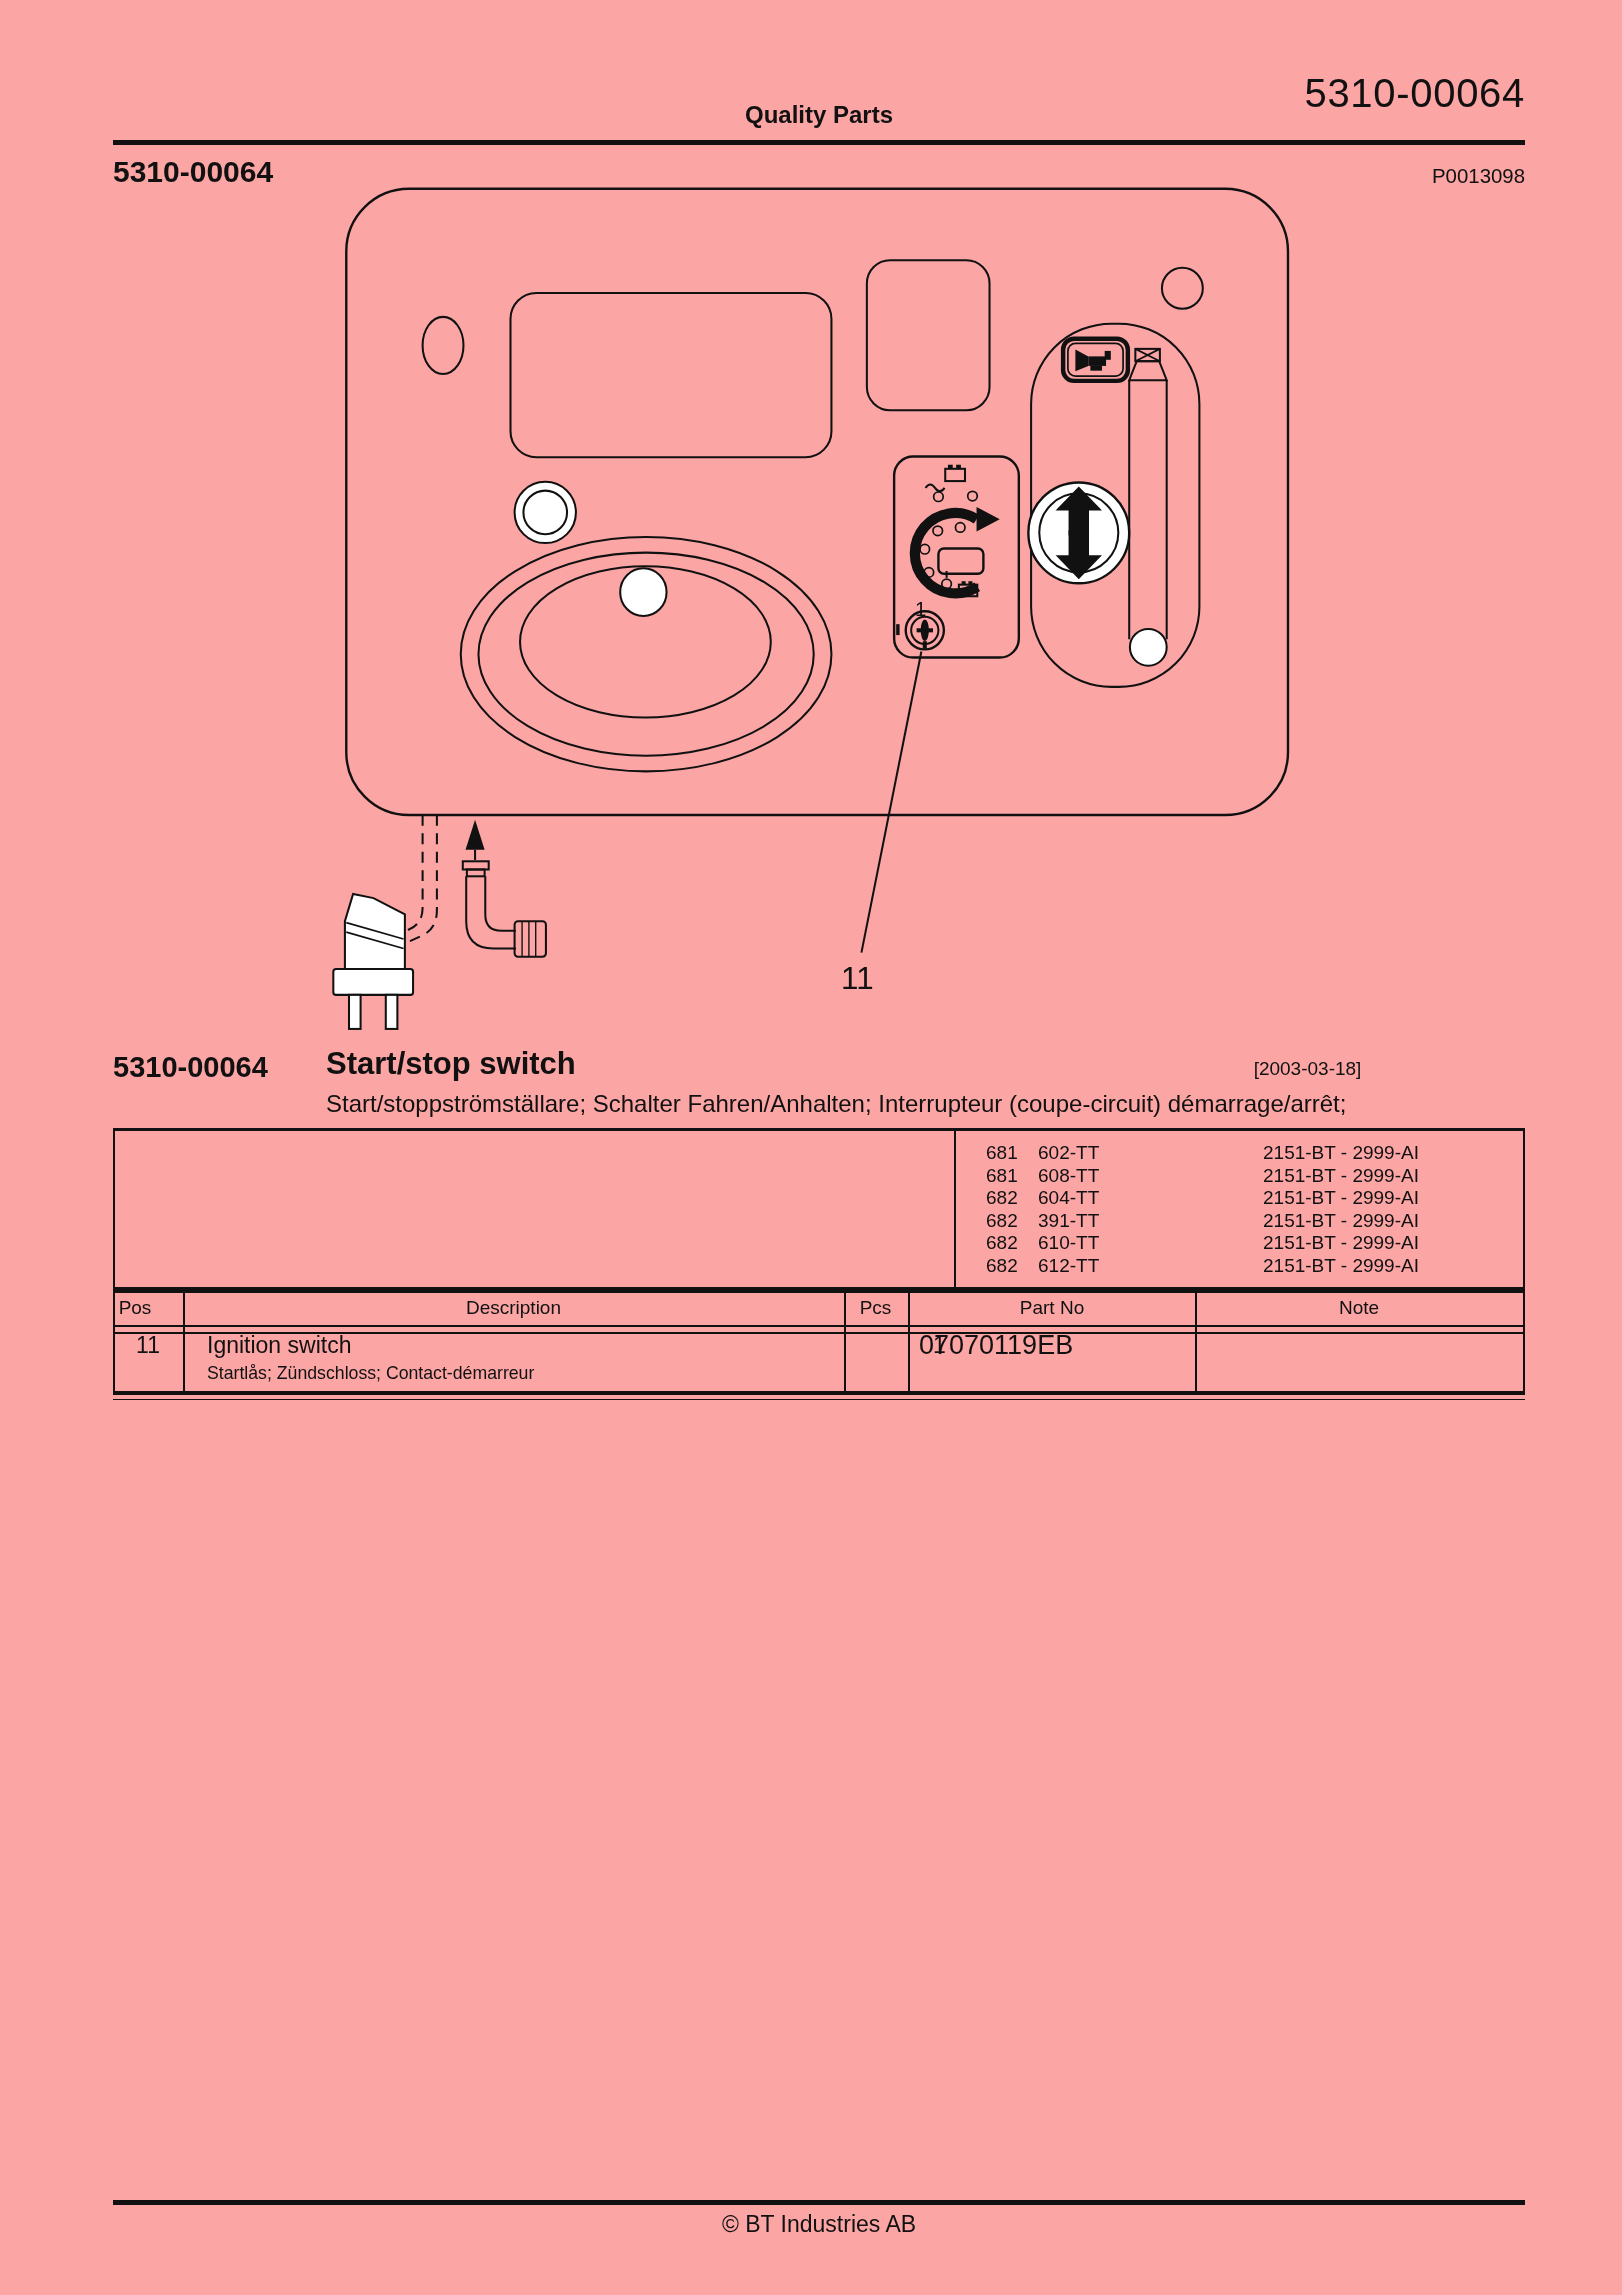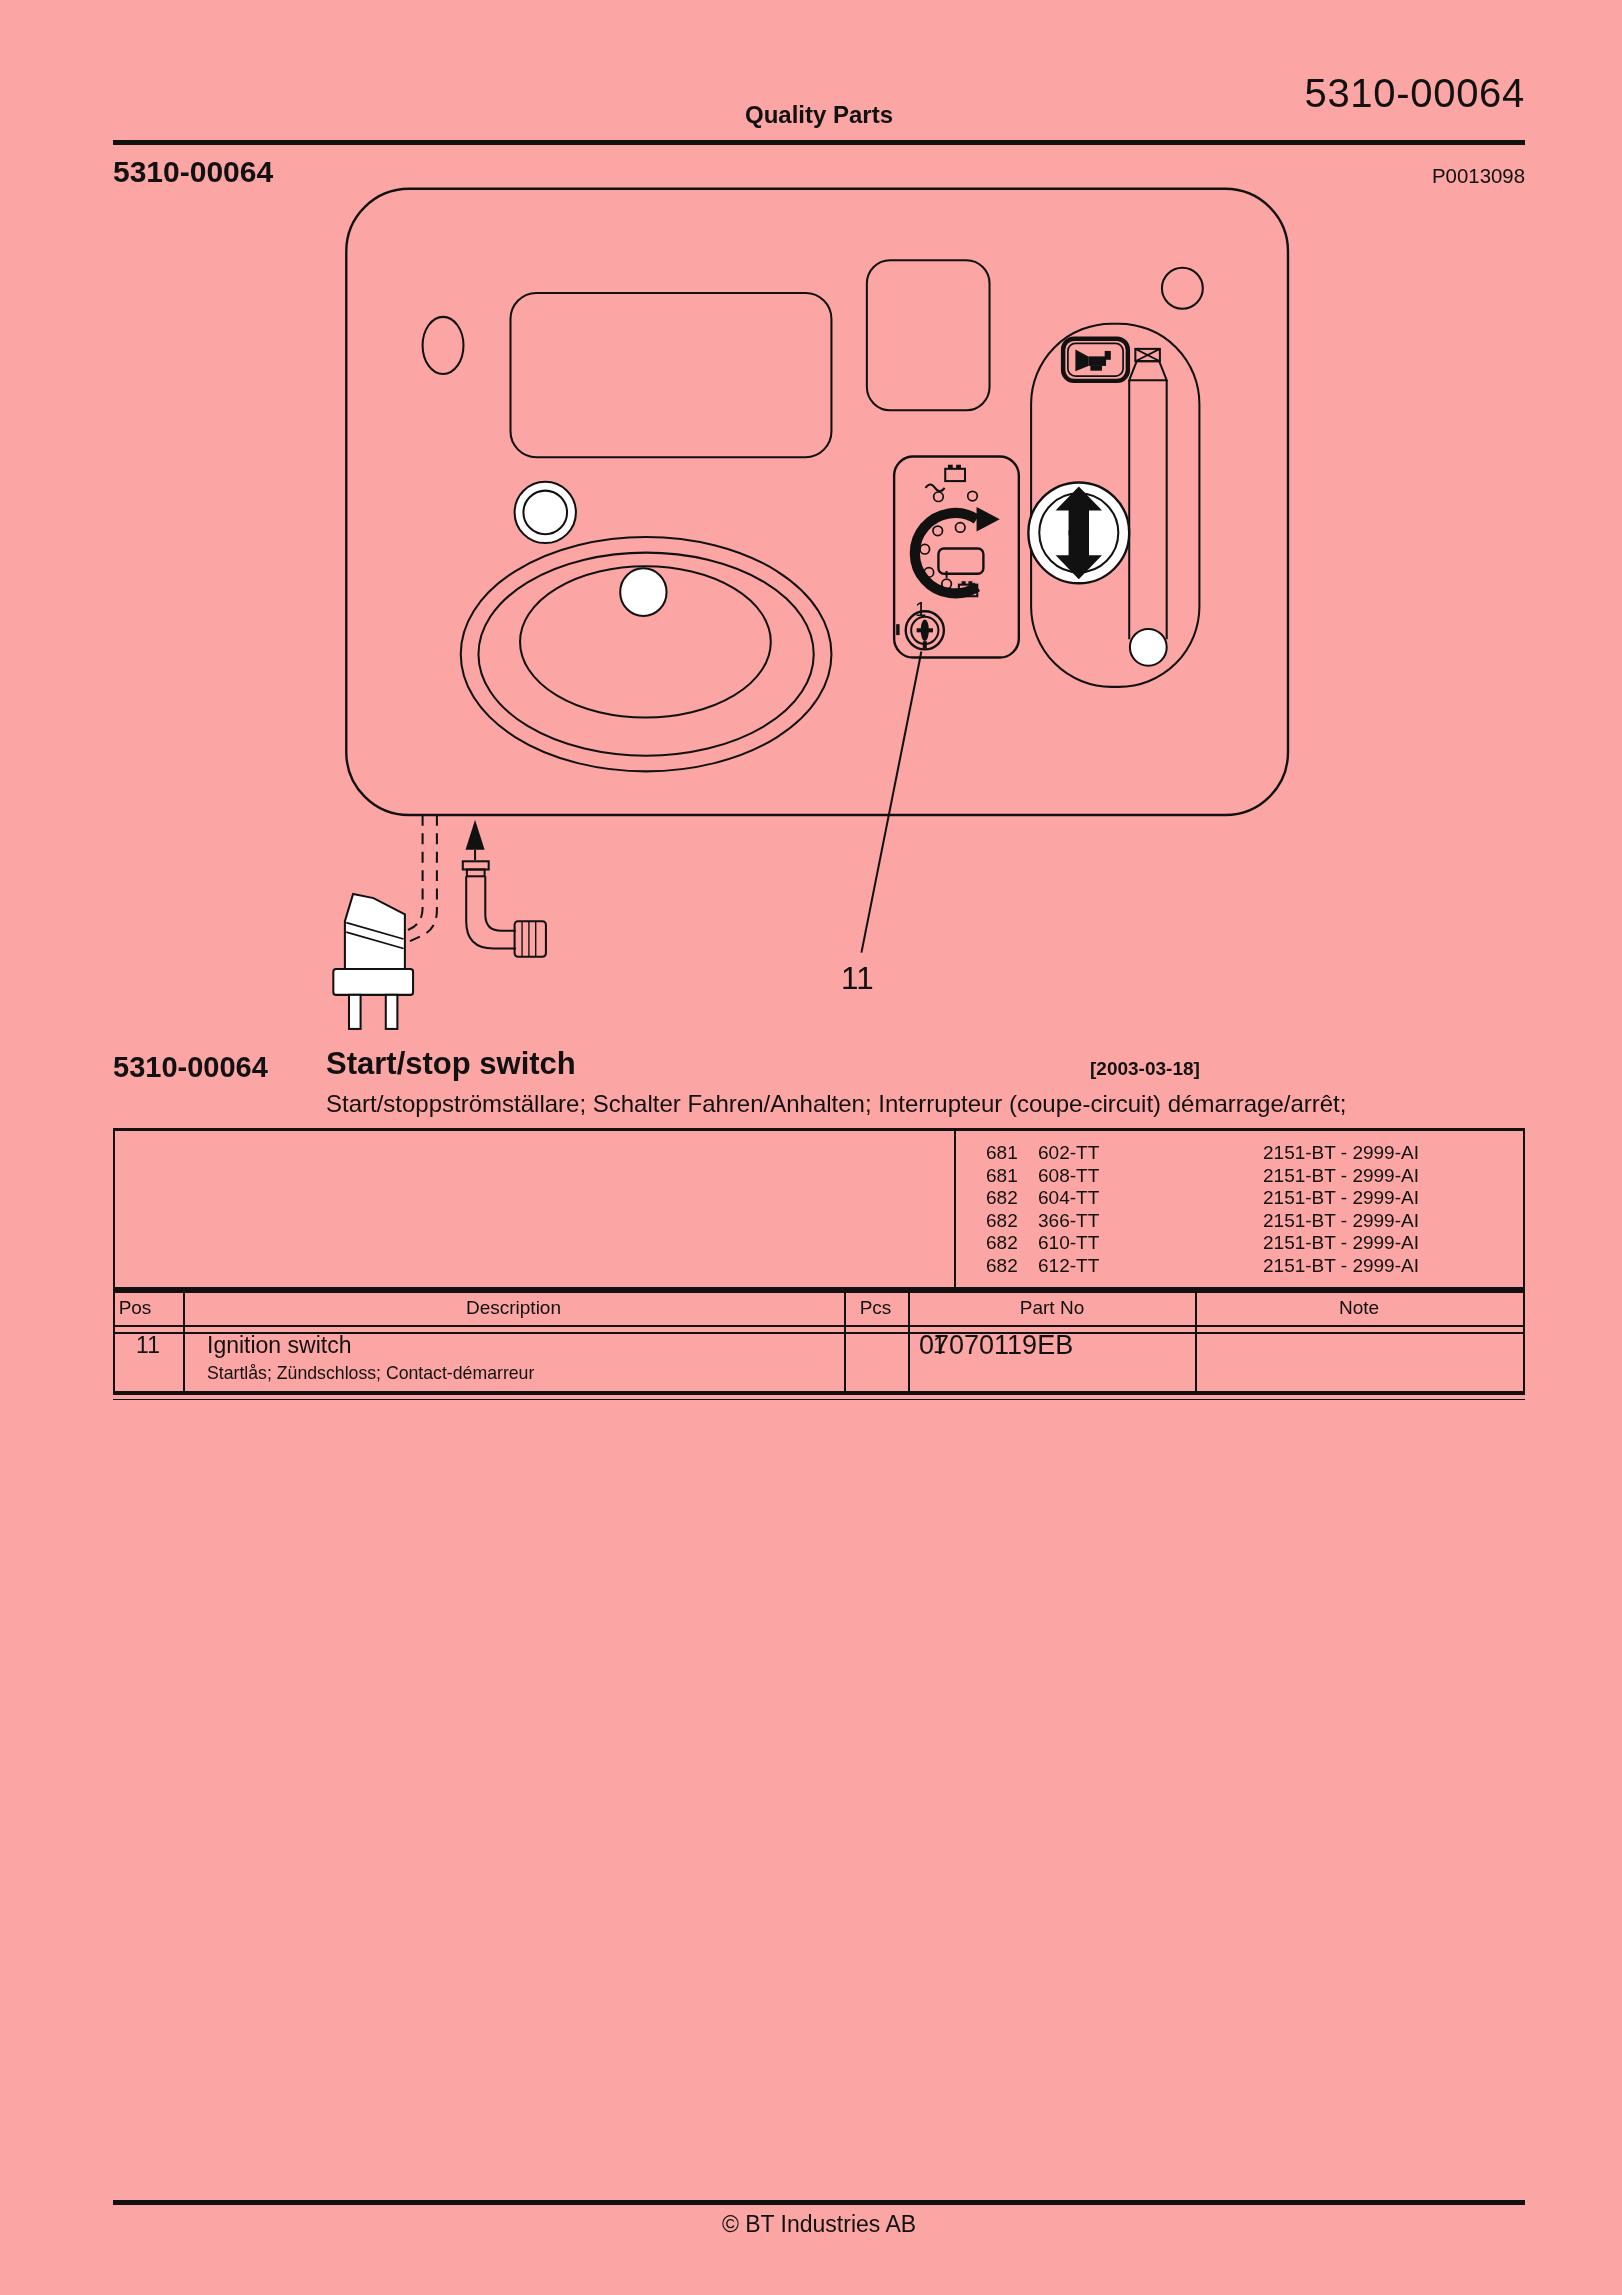--- a/index.html
+++ b/index.html
@@ -14,21 +14,21 @@
 
   
   .hdr-center{left:113px;width:1412px;top:101px;font-size:24px;font-weight:bold;text-align:center;}
   .hdr-num{left:1090px;width:435px;top:71px;font-size:40px;letter-spacing:0.7px;text-align:right;}
   .sub-num{left:113px;top:155px;font-size:30px;font-weight:bold;}
   .img-ref{left:1090px;width:435px;top:165px;font-size:20.4px;font-weight:normal;text-align:right;}
 
   
   .sec-num{left:113px;top:1051px;font-size:29px;font-weight:bold;}
   .sec-title{left:326px;top:1046px;font-size:31px;font-weight:bold;}
-  .sec-date{left:1090px;width:435px;top:1058px;font-size:19px;font-weight:bold;text-align:left;}
+  .sec-date{left:1090px;width:435px;top:1058px;font-size:19px;font-weight:normal;text-align:center;}
   .sec-sub{left:326px;top:1090px;font-size:24px;}
 
   
   .models{left:954px;top:1142px;width:566px;}
   .mrow{display:flex;height:22.5px;line-height:22.5px;font-size:19px;}
   .mrow .mdl{width:52px;padding-left:32px;}
   .mrow .vart{width:225px;}
   .mrow .ser{flex:1;}
 
   
@@ -193,21 +193,21 @@
       <span class="vart">608-TT</span>
       <span class="ser">2151-BT - 2999-AI</span>
     </div>
     <div class="mrow">
       <span class="mdl">682</span>
       <span class="vart">604-TT</span>
       <span class="ser">2151-BT - 2999-AI</span>
     </div>
     <div class="mrow">
       <span class="mdl">682</span>
-      <span class="vart">366-TT</span>
+      <span class="vart">391-TT</span>
       <span class="ser">2151-BT - 2999-AI</span>
     </div>
     <div class="mrow">
       <span class="mdl">682</span>
       <span class="vart">610-TT</span>
       <span class="ser">2151-BT - 2999-AI</span>
     </div>
     <div class="mrow">
       <span class="mdl">682</span>
       <span class="vart">612-TT</span>

